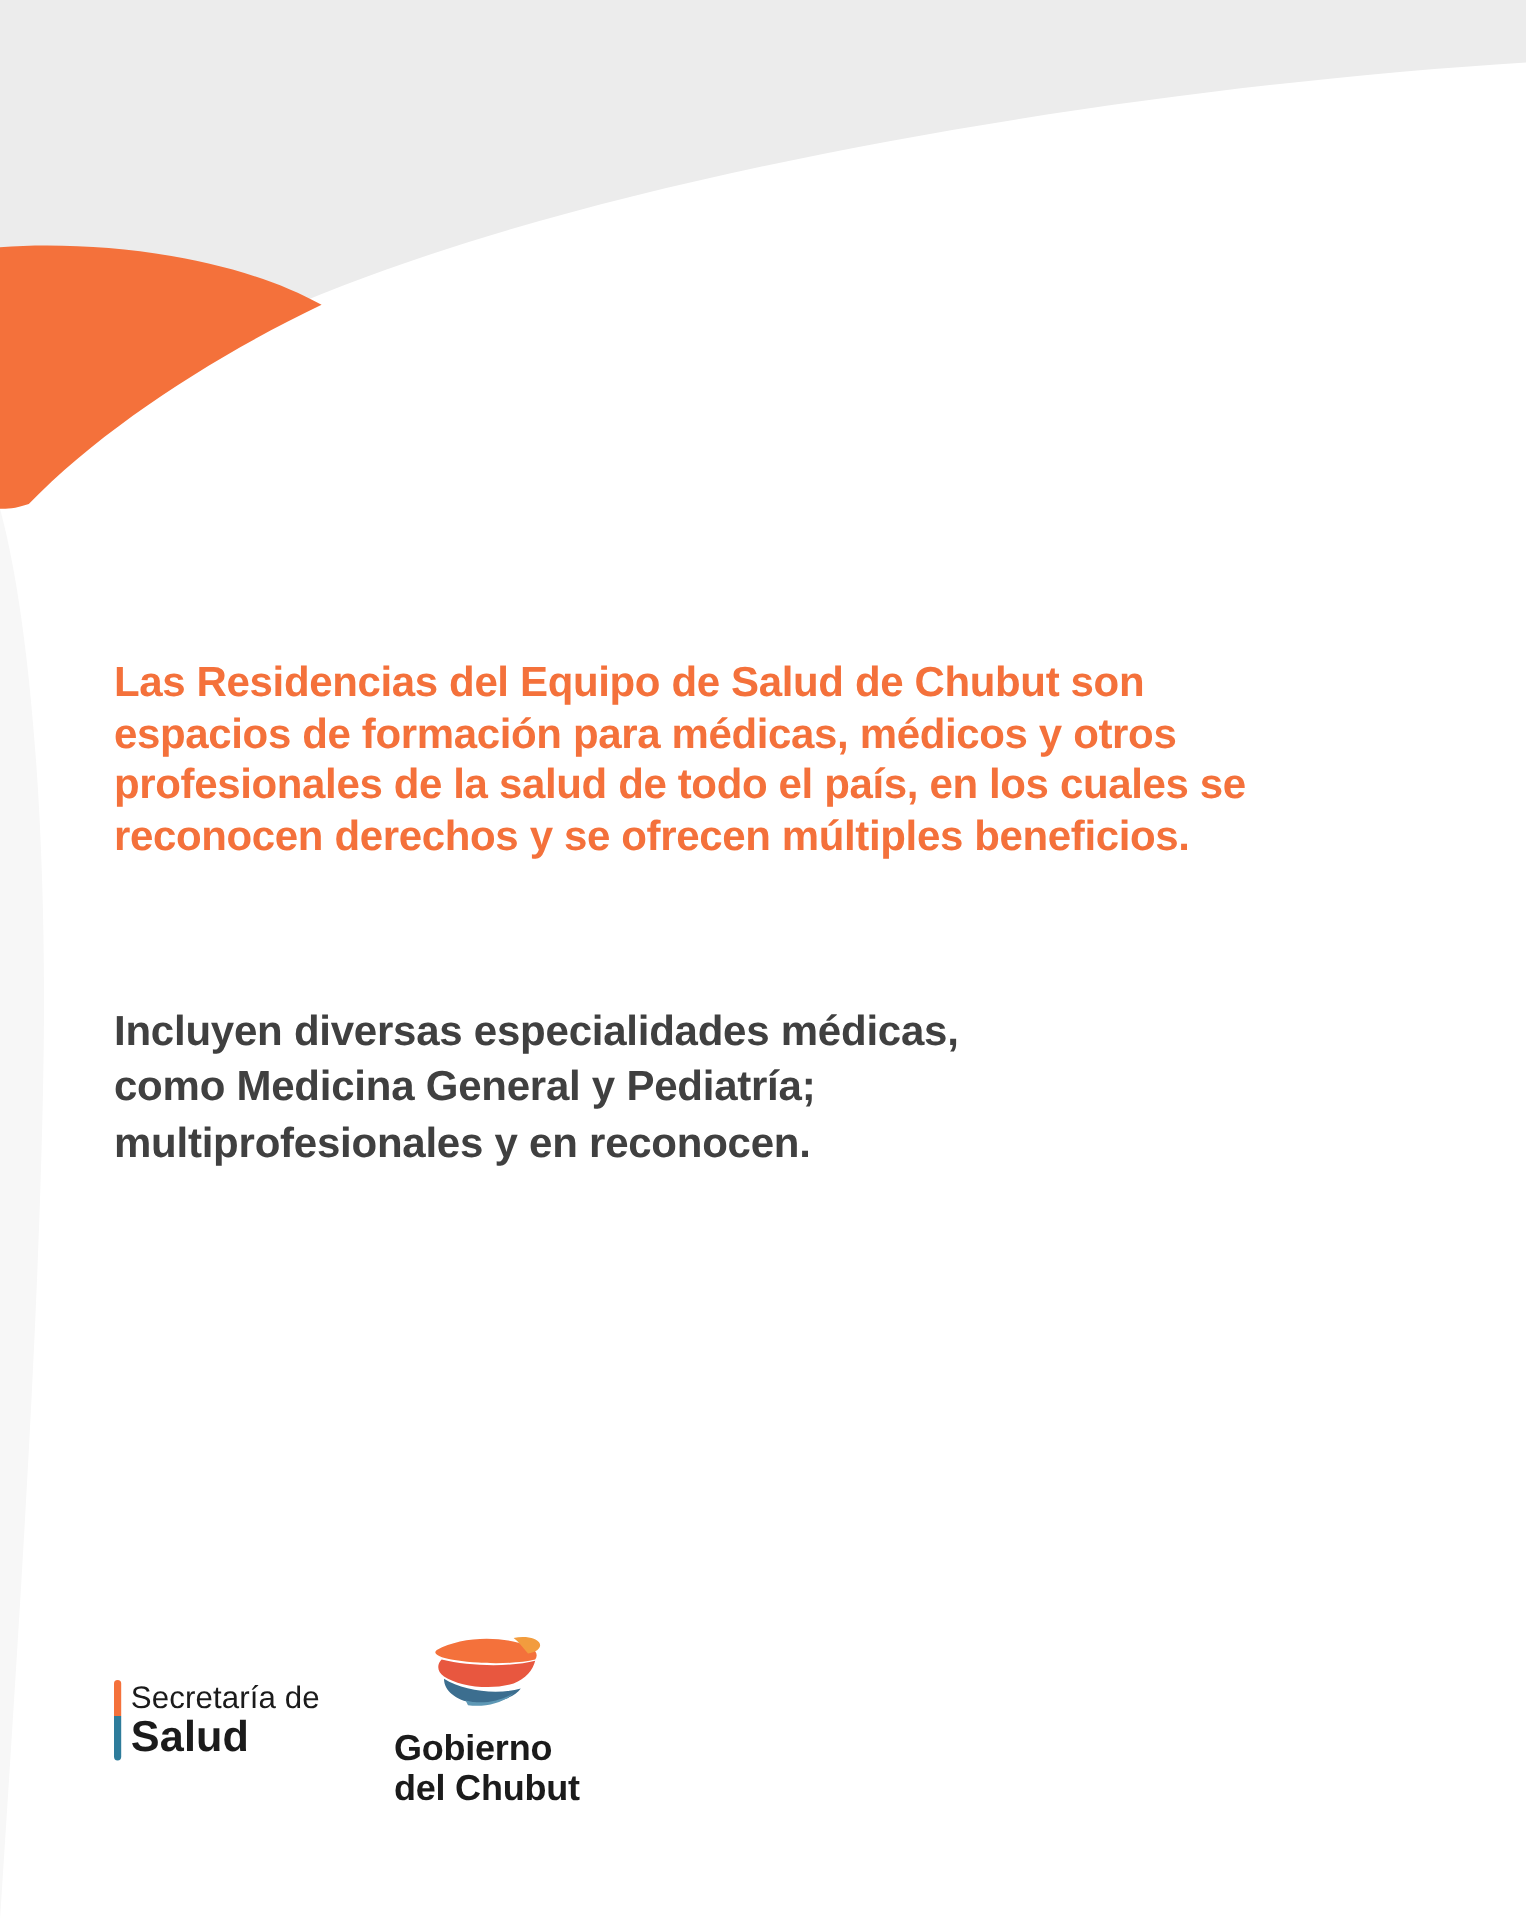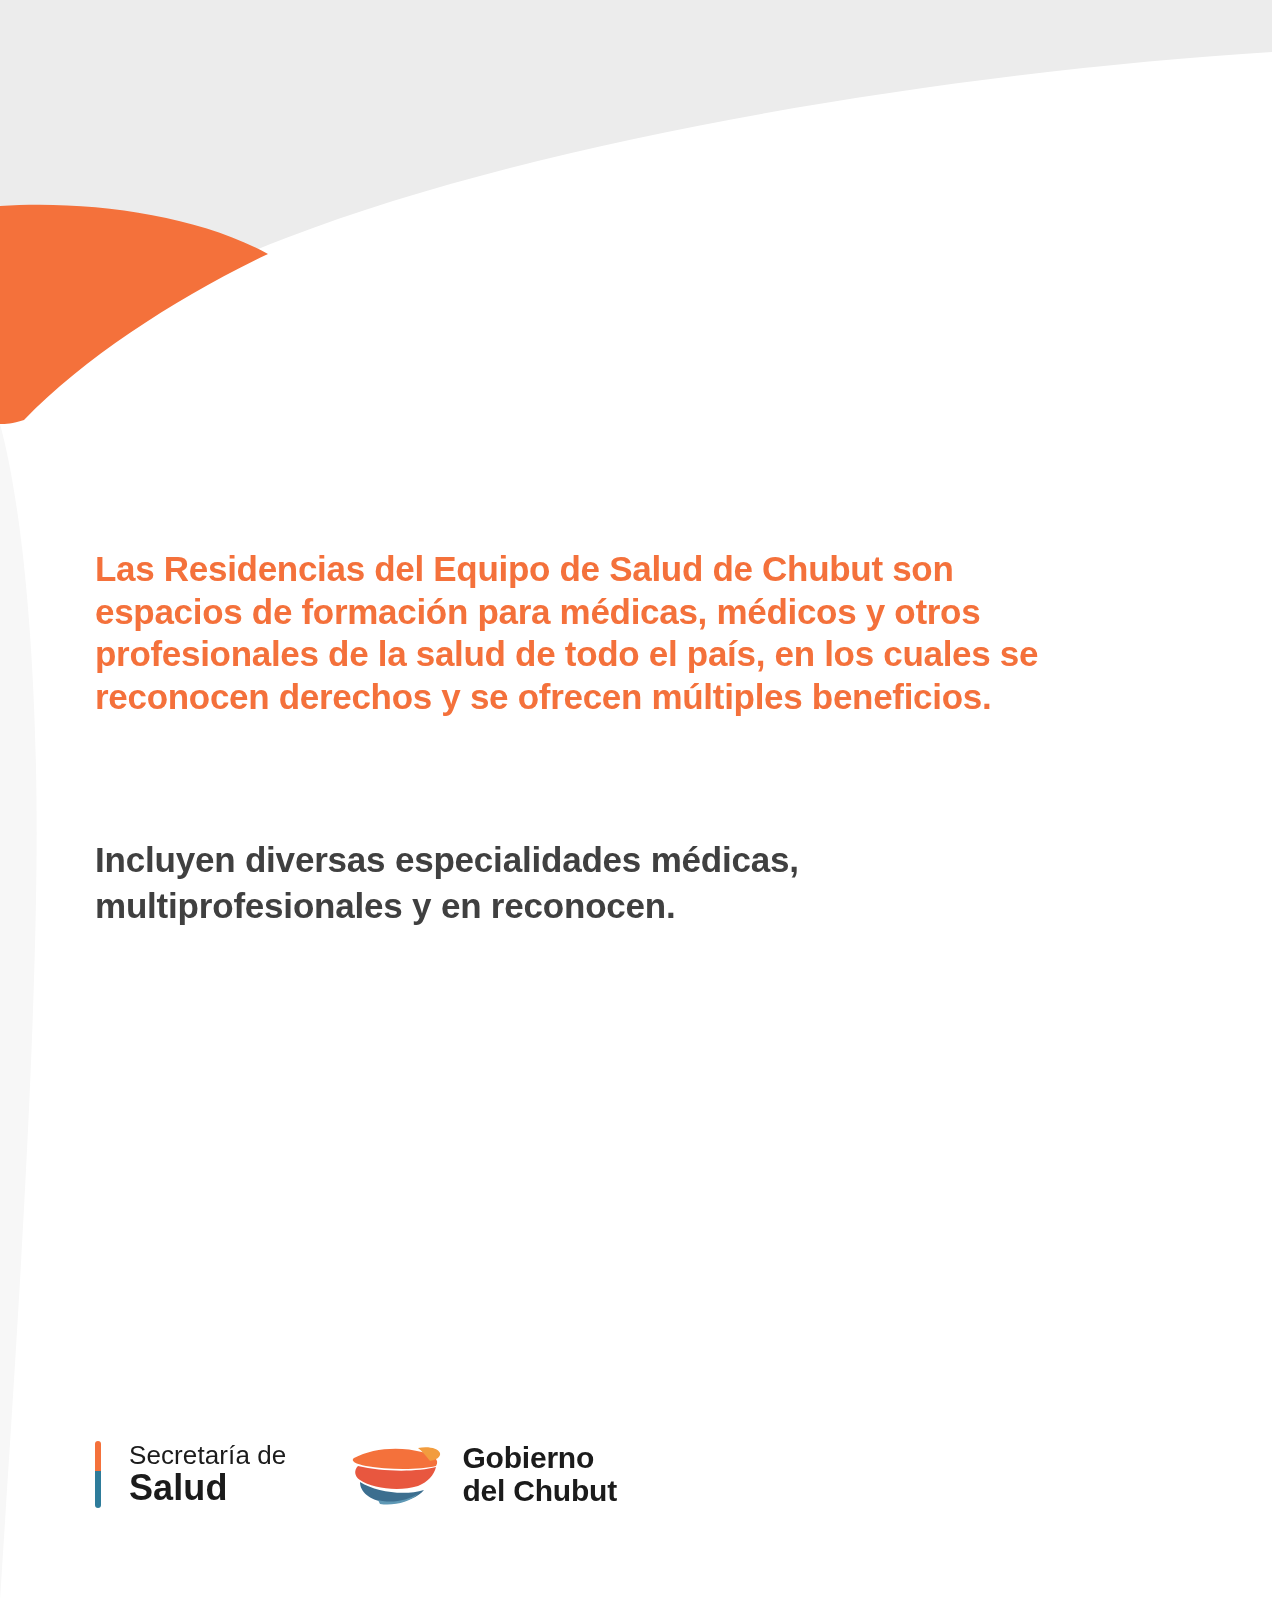--- a/index.html
+++ b/index.html
@@ -70,21 +70,21 @@
     left: 95px;
     bottom: 92px;
     display: flex;
     align-items: center;
     gap: 62px;
   }
 
   .logo-secretaria {
     display: flex;
     align-items: stretch;
-    gap: 28px;
+    gap: 8px;
   }
 
   .logo-bar {
     width: 6px;
     border-radius: 3px;
     background: linear-gradient(to bottom, #F4713B 0%, #F4713B 45%, #2E7C9B 45%, #2E7C9B 100%);
   }
 
   .logo-secretaria-text {
     display: flex;
@@ -104,20 +104,21 @@
     font-size: 36px;
     font-weight: bold;
     color: #1b1b1b;
     letter-spacing: 0.1px;
   }
 
   .logo-gobierno {
     display: flex;
     align-items: center;
     gap: 18px;
+    flex-direction: column;
   }
 
   .logo-gobierno-text {
     display: flex;
     flex-direction: column;
     justify-content: center;
     line-height: 1.12;
   }
 
   .logo-gobierno-text .g1,
@@ -146,20 +147,21 @@
 
     <path d="M0,424 C26,520 40,700 36,900 C32,1120 14,1380 0,1600 L0,424 Z" fill="#f7f7f7"></path>
   </svg>
 
   <div class="content">
 
     <h1 class="headline">Las Residencias del Equipo de Salud de Chubut son espacios de formación para médicas, médicos y otros profesionales de la salud de todo el país, en los cuales se reconocen derechos  y se ofrecen múltiples beneficios.</h1>
 
     <p class="body-copy">
       <span class="line">Incluyen diversas especialidades médicas,</span>
+      <span class="line">como Medicina General y Pediatría;</span>
       <span class="line">multiprofesionales y en reconocen.</span>
     </p>
 
   </div>
 
   <div class="footer">
 
     <div class="logo-secretaria">
       <div class="logo-bar"></div>
       <div class="logo-secretaria-text">

